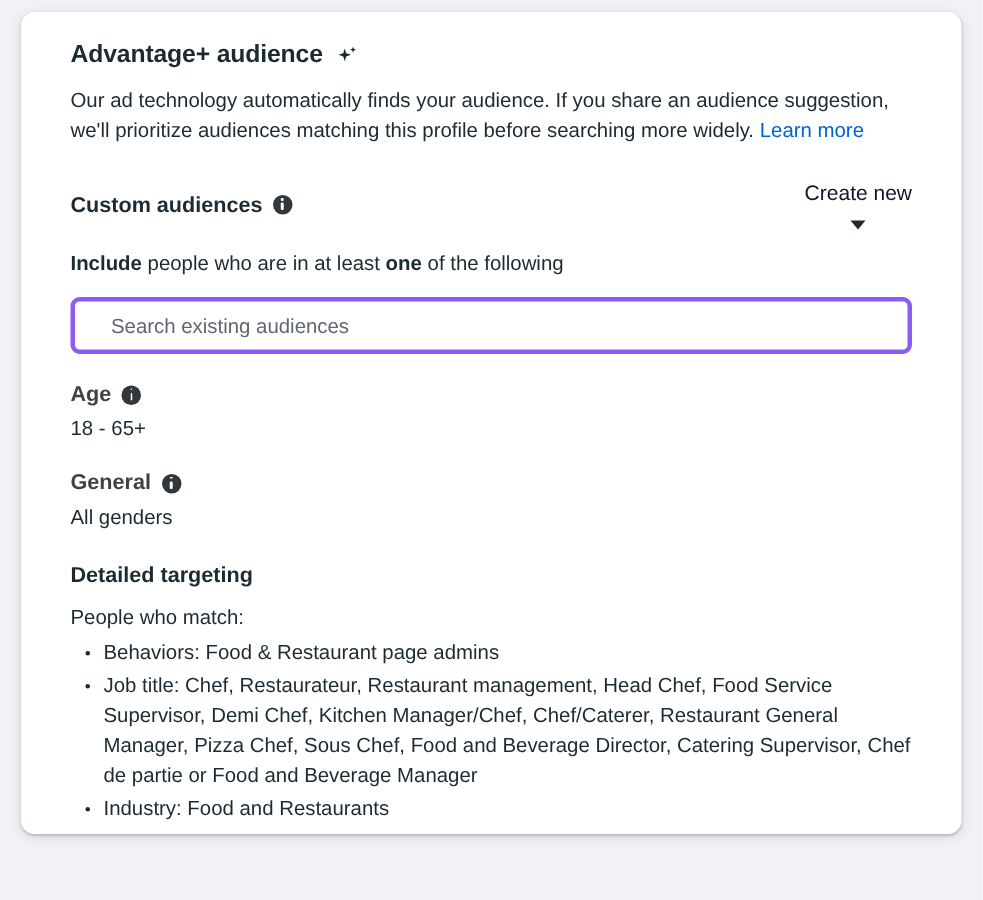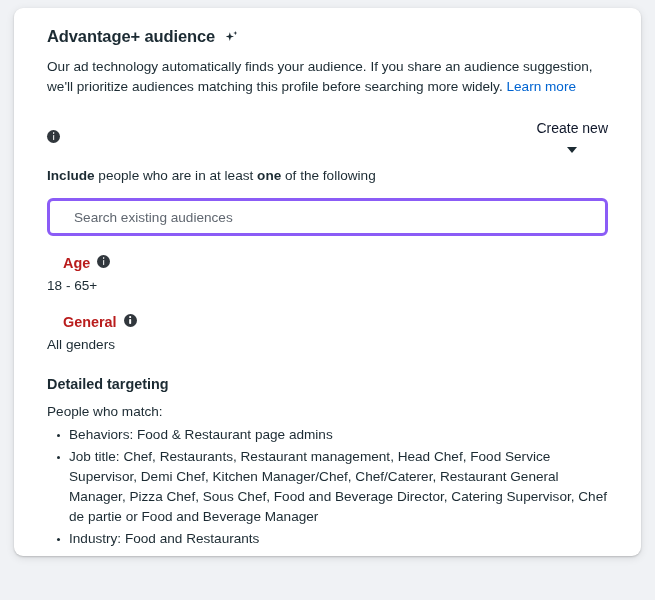--- a/index.html
+++ b/index.html
@@ -159,26 +159,25 @@
     background: transparent;
     width: 100%;
     padding: 0;
   }
   .search-input::placeholder { color: #606770; opacity: 1; }
 
   
   .field-block { margin-top: 19px; }
   .field-label {
     display: flex;
-    align-items: flex-start;
+    align-items: center;
     gap: 7px;
     font-size: 14.4px;
     font-weight: bold;
-    color: #b91c1c;
-    margin-left: 16px;
+    color: #404040;
   }
   .field-value {
     margin-top: 6px;
     font-size: 13.6px;
     color: #1c2b33;
     line-height: 18px;
   }
 
   
   .dt-block { margin-top: 22px; }
@@ -253,20 +252,21 @@
       </svg>
     </span>
   </div>
 
   
   <div class="desc"><span>Our ad technology automatically finds your audience. If you share an audience suggestion, we'll prioritize audiences matching this profile before searching more widely. </span><a class="learn-more" href="#">Learn more</a></div>
 
   
   <div class="section-head-row">
     <div class="section-head">
+      <span>Custom audiences</span>
       <span class="info-icon"></span>
     </div>
     <div class="create-new">
       <span>Create new</span>
       <span class="caret"></span>
     </div>
   </div>
 
   
   <div class="include-line"><b>Include</b><span> people who are in at least </span><b>one</b><span> of the following</span></div>
@@ -299,21 +299,21 @@
     </div>
     <div class="field-value">All genders</div>
   </div>
 
   
   <div class="dt-block">
     <div class="dt-title">Detailed targeting</div>
     <div class="dt-intro">People who match:</div>
     <ul class="dt-list">
       <li>Behaviors: Food &amp; Restaurant page admins</li>
-      <li>Job title: Chef, Restaurants, Restaurant management, Head Chef, Food Service Supervisor, Demi Chef, Kitchen Manager/Chef, Chef/Caterer, Restaurant General Manager, Pizza Chef, Sous Chef, Food and Beverage Director, Catering Supervisor, Chef de partie or Food and Beverage Manager</li>
+      <li>Job title: Chef, Restaurateur, Restaurant management, Head Chef, Food Service Supervisor, Demi Chef, Kitchen Manager/Chef, Chef/Caterer, Restaurant General Manager, Pizza Chef, Sous Chef, Food and Beverage Director, Catering Supervisor, Chef de partie or Food and Beverage Manager</li>
       <li>Industry: Food and Restaurants</li>
     </ul>
   </div>
 
   
   <div class="divider"></div>
   <button class="save-btn">Save audience</button>
 
 </div>
 

